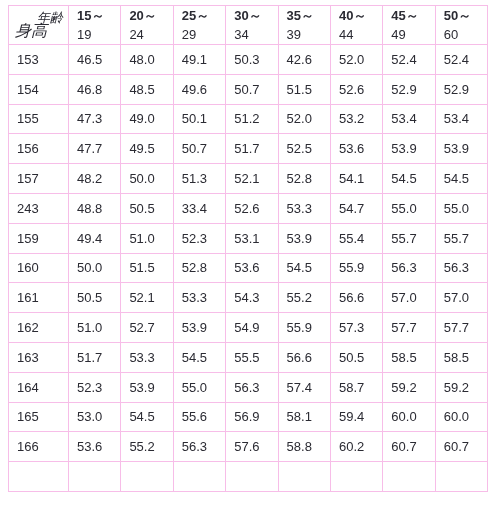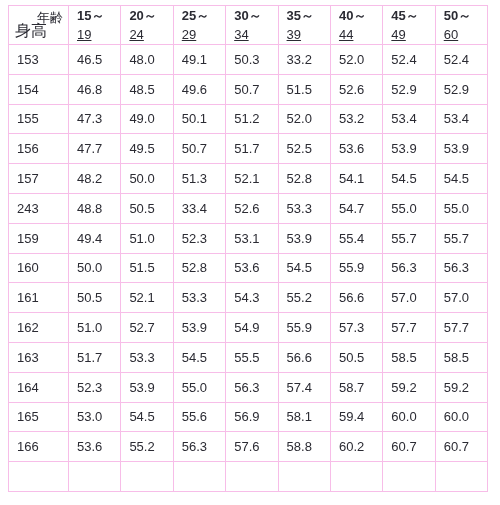--- a/index.html
+++ b/index.html
@@ -42,20 +42,21 @@
     overflow: hidden;
   }
   col.c-first { width: 60px; }
   col.c-age   { width: 52.4px; }
 
   
   th.corner-cell {
     height: 46px;
     padding: 0;
     position: relative;
+    font-style: italic;
   }
   .corner-age {
     position: absolute;
     top: 4px;
     right: 5px;
     font-size: 13px;
     line-height: 16px;
   }
   .corner-height {
     position: absolute;
@@ -65,21 +66,21 @@
     line-height: 16px;
   }
   
   th.age-head {
     height: 46px;
     padding: 3px 0 0 8px;
     line-height: 19px;
     vertical-align: top;
   }
   th.age-head .rng-lo { display: block; font-weight: bold; }
-  th.age-head .rng-hi { display: block; text-decoration: underline; }
+  th.age-head .rng-hi { display: block; }
 
   td.h-cell { color: #2b2b33; margin-top: 48px; }
 </style>
 </head>
 <body>
 
 <div id="table-wrap">
   <table class="bmi-table">
     <colgroup>
       <col class="c-first">
@@ -132,21 +133,21 @@
         </th>
       </tr>
     </thead>
     <tbody>
       <tr>
         <td class="h-cell">153</td>
         <td>46.5</td>
         <td>48.0</td>
         <td>49.1</td>
         <td>50.3</td>
-        <td>33.2</td>
+        <td>42.6</td>
         <td>52.0</td>
         <td>52.4</td>
         <td>52.4</td>
       </tr>
       <tr>
         <td class="h-cell">154</td>
         <td>46.8</td>
         <td>48.5</td>
         <td>49.6</td>
         <td>50.7</td>

